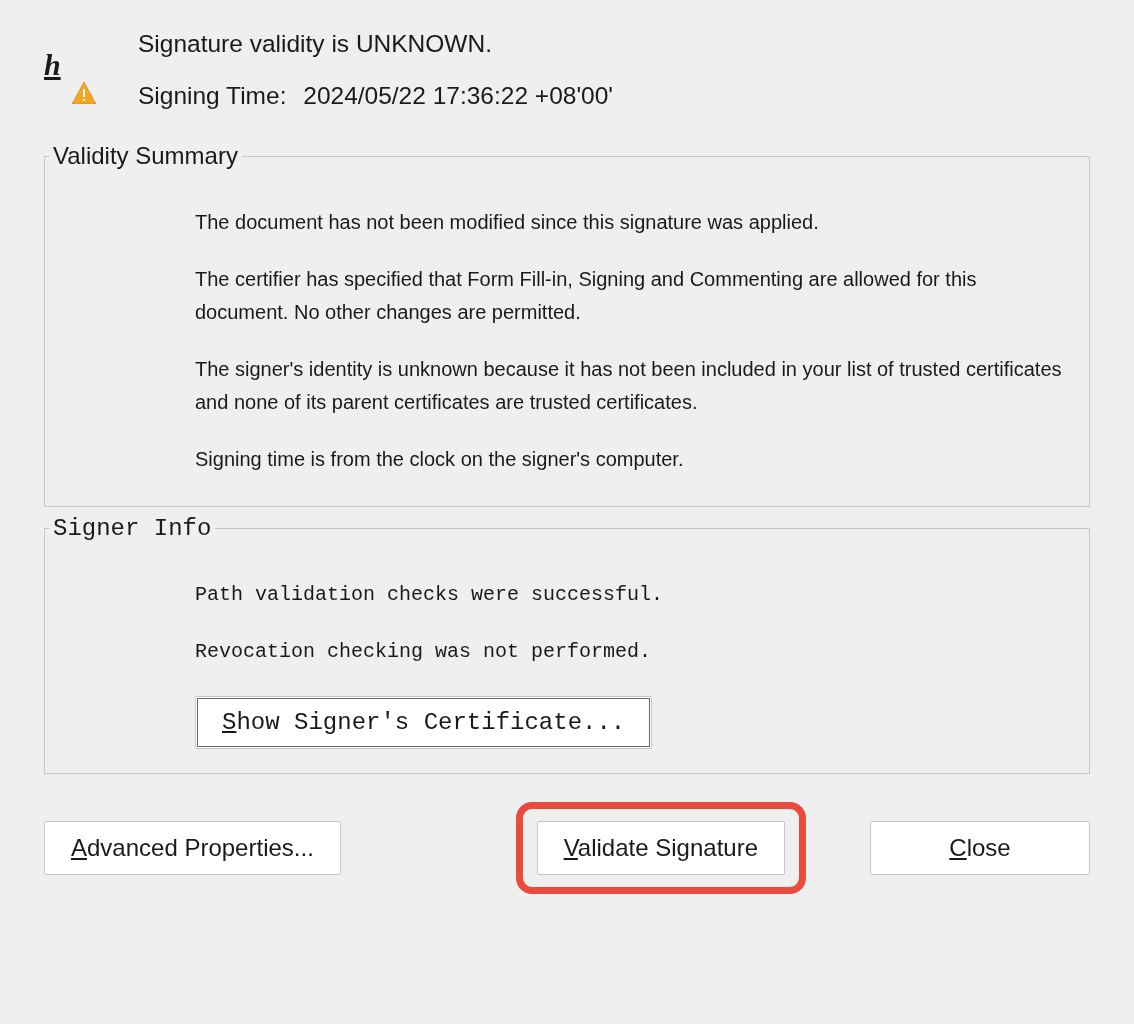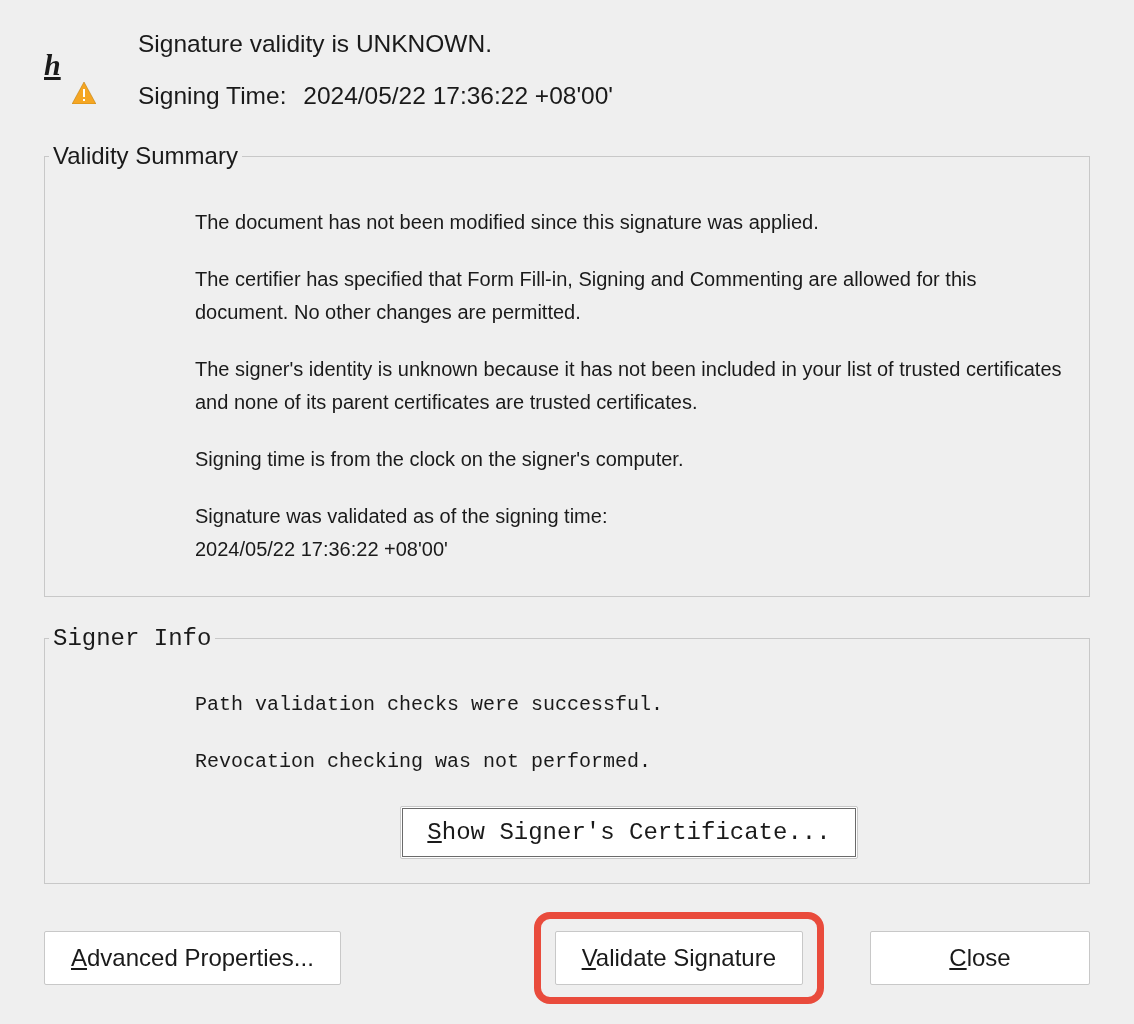--- a/index.html
+++ b/index.html
@@ -49,21 +49,21 @@
     .header-text .line {
       margin-bottom: 24px;
       font-size: 24.5px;
     }
     .header-text .line:last-child {
       margin-bottom: 0;
     }
     fieldset {
       border: 1px solid #c8c8c8;
       padding: 24px 26px 30px 150px;
-      margin-bottom: 28px;
+      margin-bottom: 8px;
       background: #efefef;
     }
     legend {
       font-size: 24px;
       padding: 0 4px;
       margin-left: -146px;
       color: #1a1a1a;
     }
     .para {
       font-size: 20px;
@@ -82,25 +82,25 @@
       color: #1a1a1a;
       cursor: pointer;
       border-radius: 2px;
     }
     .btn-focus {
       outline: 1px solid #6a6a6a;
       outline-offset: -3px;
     }
     .cert-btn-row {
       display: flex;
-      justify-content: center;
       margin-top: 28px;
     }
     .bottom-row {
       display: flex;
+      gap: 18px;
       margin-top: 28px;
       align-items: center;
     }
     .spacer {
       flex: 1;
     }
     .highlight-box {
       border: 7px solid #e94b3c;
       border-radius: 16px;
       padding: 12px 14px;
@@ -141,24 +141,20 @@
     </div>
   </div>
 </div>
 
 <fieldset>
   <legend>Validity Summary</legend>
   <div class="para">The document has not been modified since this signature was applied.</div>
   <div class="para">The certifier has specified that Form Fill-in, Signing and Commenting are allowed for this document. No other changes are permitted.</div>
   <div class="para">The signer's identity is unknown because it has not been included in your list of trusted certificates and none of its parent certificates are trusted certificates.</div>
   <div class="para">Signing time is from the clock on the signer's computer.</div>
-  <div class="para">
-    <span>Signature was validated as of the signing time:</span><br>
-    <span>2024/05/22 17:36:22 +08'00'</span>
-  </div>
 </fieldset>
 
 <fieldset class="signer-fieldset">
   <legend>Signer Info</legend>
   <div class="para">Path validation checks were successful.</div>
   <div class="para">Revocation checking was not performed.</div>
   <div class="cert-btn-row">
     <button class="btn btn-focus"><span class="underline-first">S</span><span>how Signer's Certificate...</span></button>
   </div>
 </fieldset>

